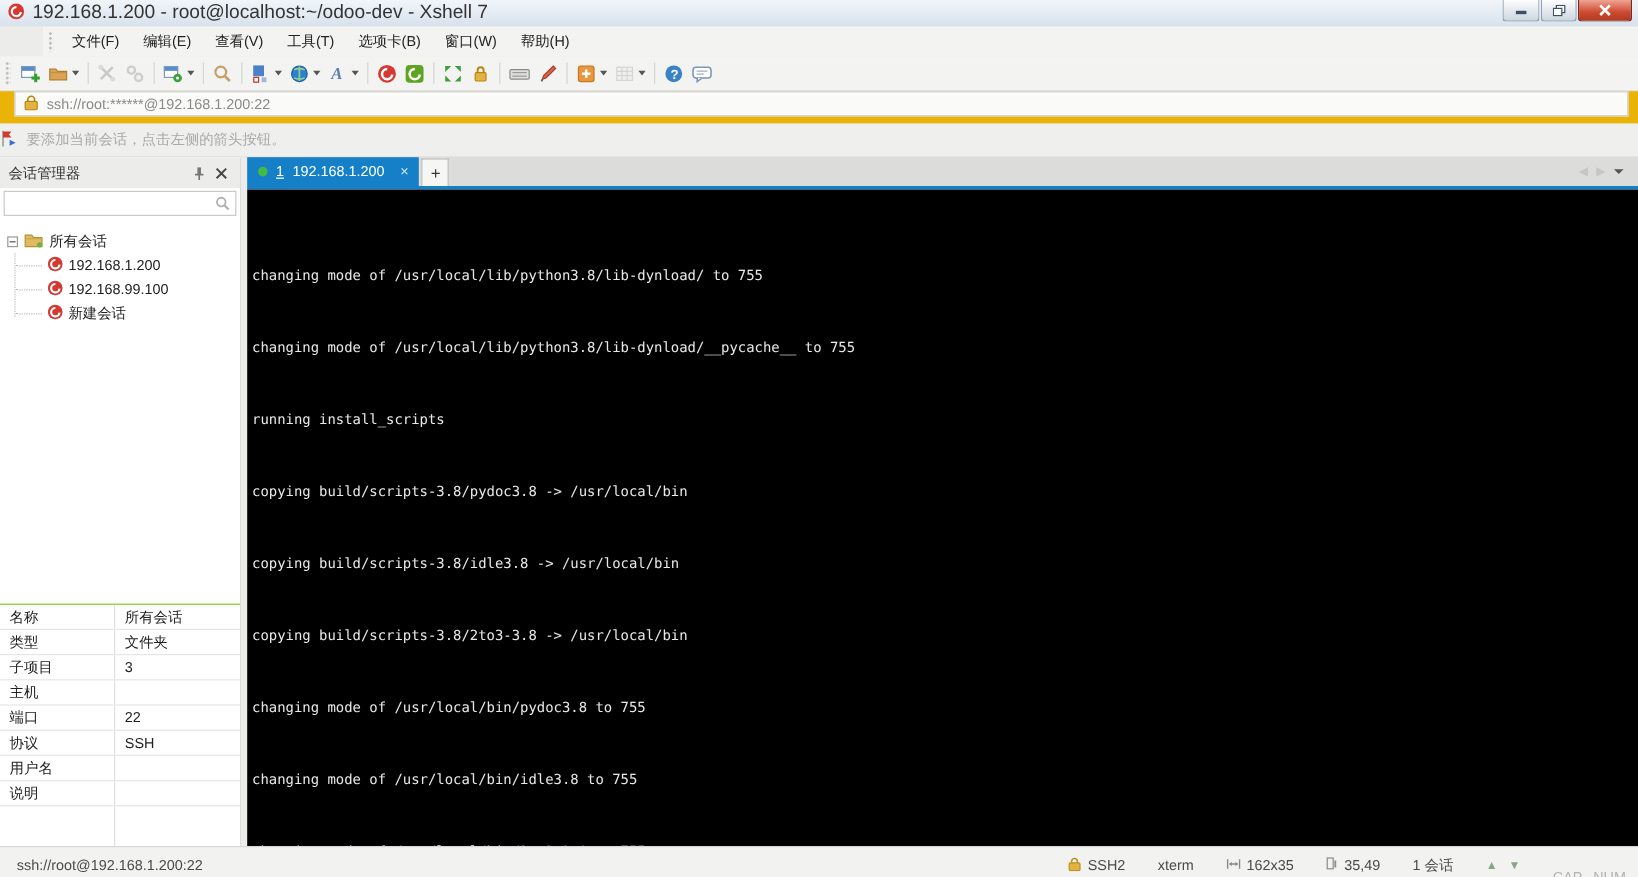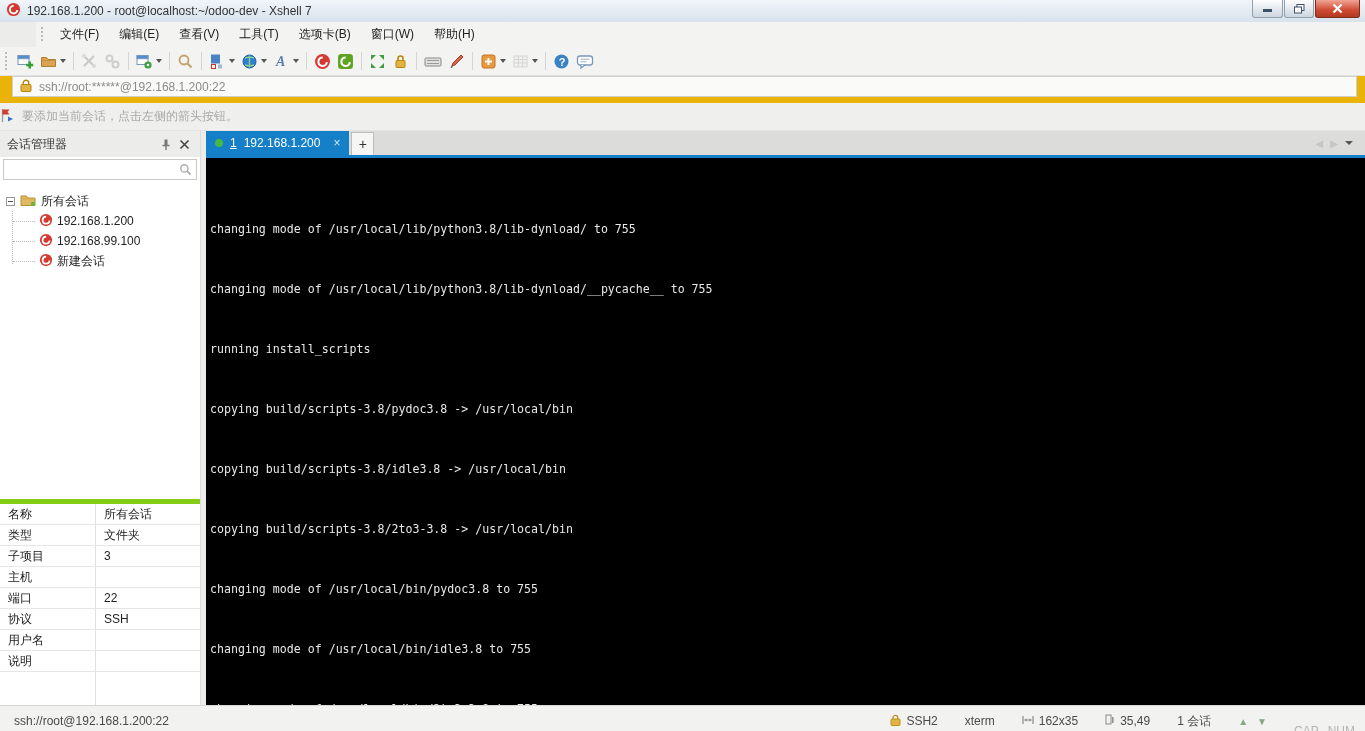--- a/index.html
+++ b/index.html
@@ -2,21 +2,21 @@
 <html><head>
 <meta charset="utf-8">
 <style>
   * { box-sizing: border-box; margin: 0; padding: 0; }
   html,body { width:1365px; height:731px; overflow:hidden; }
   body { font-family:"Liberation Sans","DejaVu Sans",sans-serif; font-size:12px; background:#ececea; }
 
   
   .titlebar { height:22px; background:linear-gradient(#f0f5fa,#d8e2ec); display:flex; align-items:flex-start; position:relative; }
   .titlebar-inner { display:flex; align-items:center; height:22px; padding-left:6px; gap:6px; }
-  .title-text { color:#333; font-size:12px; }
+  .title-text { color:#333; font-size:16px; }
   .win-controls { position:absolute; right:5px; top:0; display:flex; }
   .winbtn { height:18px; border:1px solid #8fa0b1; border-top:none; border-radius:0 0 3px 3px; display:flex; align-items:center; justify-content:center; background:linear-gradient(#fdfdfd,#cdd6e0); margin-left:1px; }
   .winbtn.min { width:31px; } .winbtn.restore { width:30px; }
   .winbtn.close { width:45px; background:linear-gradient(#f0a494,#ce4a30 60%,#b13a22); border-color:#7e2b1a; }
 
   
   .menubar { height:25px; background:#f3f3f1; display:flex; align-items:center;margin-left:36px; }
   .grip { width:5px; height:70%; margin:0 5px 0 4px; background-image:radial-gradient(circle, #b9b9b7 1px, transparent 1.2px); background-size:4px 4px; }
   .menu-item { padding:3px 10px; color:#222; cursor:default; }
 
@@ -43,21 +43,21 @@
   .side-search { height:26px; padding:2px 3px; position:relative; background:#fff; }
   .side-search input { width:100%; height:21px; border:1px solid #c9c9c7; padding:0 22px 0 5px; font:12px "Liberation Sans",sans-serif; outline:none; }
   .search-mag { position:absolute; right:8px; top:6px; }
   .tree { flex:1; padding-top:8px; color:#222; position:relative; overflow:hidden; }
   .tree-vline { position:absolute; left:12px; top:28px; height:53px; border-left:1px dotted #bdbdbd; }
   .tree-root { display:flex; align-items:center; height:20px; padding-left:6px; gap:5px; }
   .expander { width:9px; height:9px; border:1px solid #999; background:#fff; position:relative; flex:none; }
   .expander::after { content:""; position:absolute; left:1px; right:1px; top:3px; border-top:1px solid #555; }
   .tree-child { display:flex; align-items:center; height:20px; padding-left:13px; gap:4px; }
   .tree-child::before { content:""; width:22px; border-top:1px dotted #bdbdbd; flex:none; }
-  .props { border-top:5px solid #84cc16; }
+  .props { border-top:1px solid #84cc16; }
   .prow { display:grid; grid-template-columns:95px 1fr; height:21px; align-items:center; border-bottom:1px solid #e6e6e4; color:#222; }
   .prow .pl { padding-left:8px; }
   .prow .pv { padding-left:8px; border-left:1px solid #e0e0de; height:100%; display:flex; align-items:center; }
   .props-filler { display:grid; grid-template-columns:95px 1fr; height:33px; }
   .props-filler div:last-child { border-left:1px solid #e0e0de; }
 
   .splitter { width:5px; background:#ececea; }
 
   .content { flex:1; display:flex; flex-direction:column; min-width:0; }
   .tabbar { height:24px; background:#dcdcda; display:flex; align-items:stretch; }

